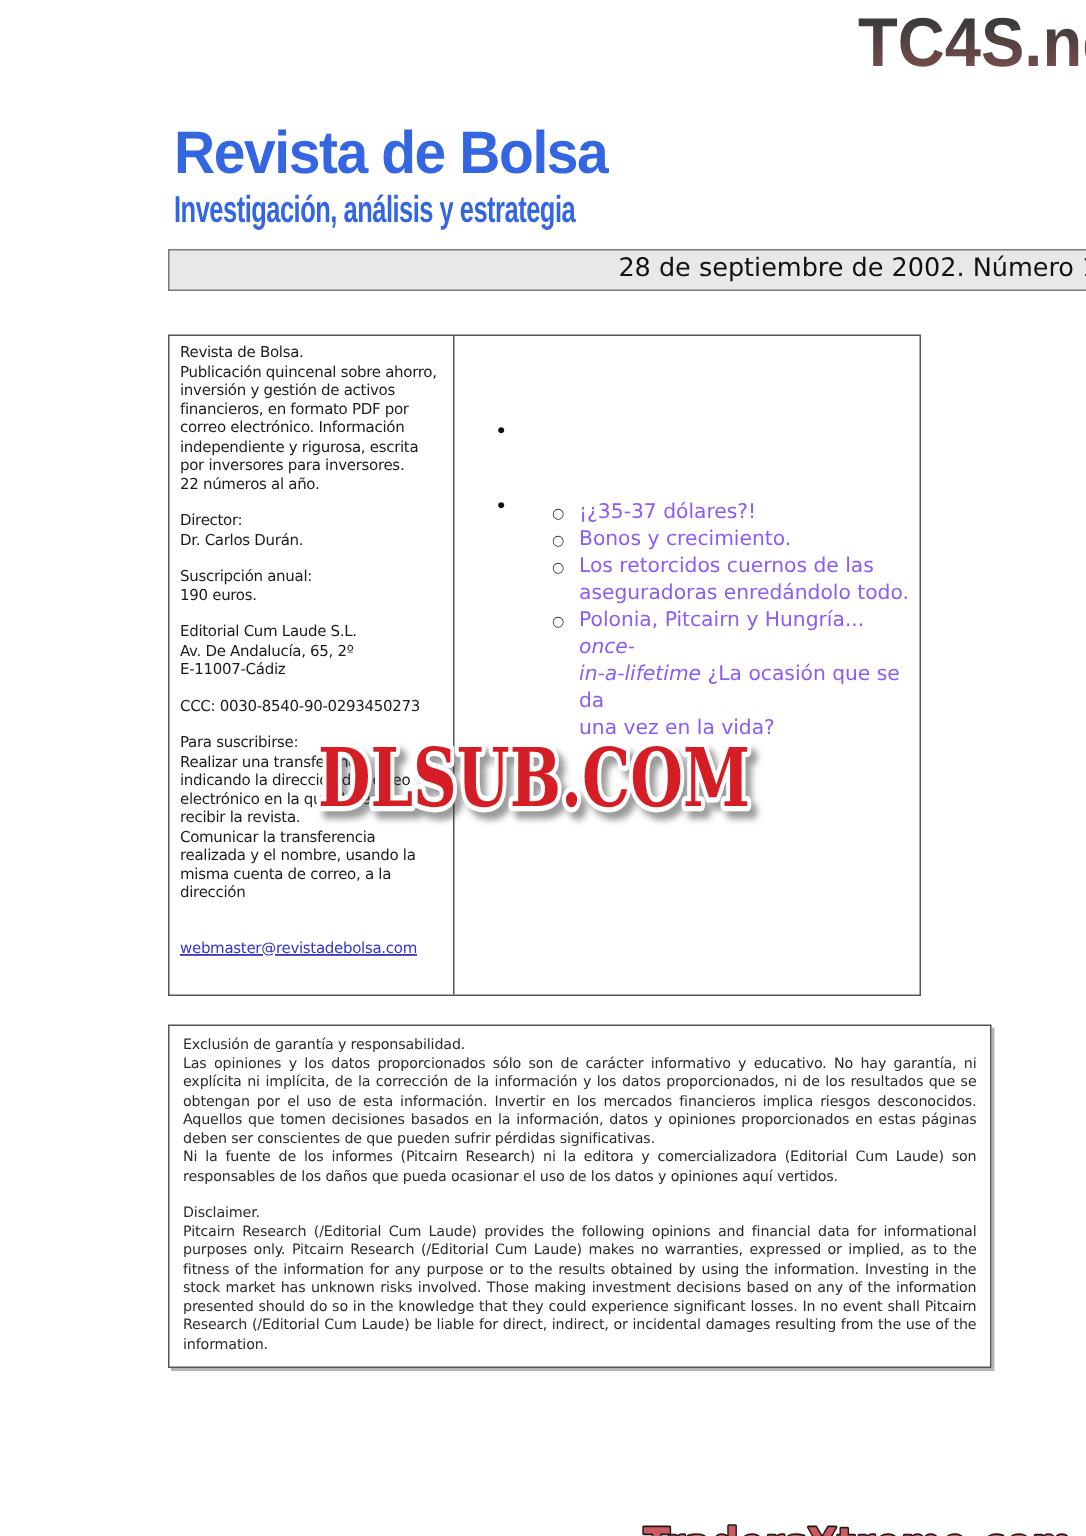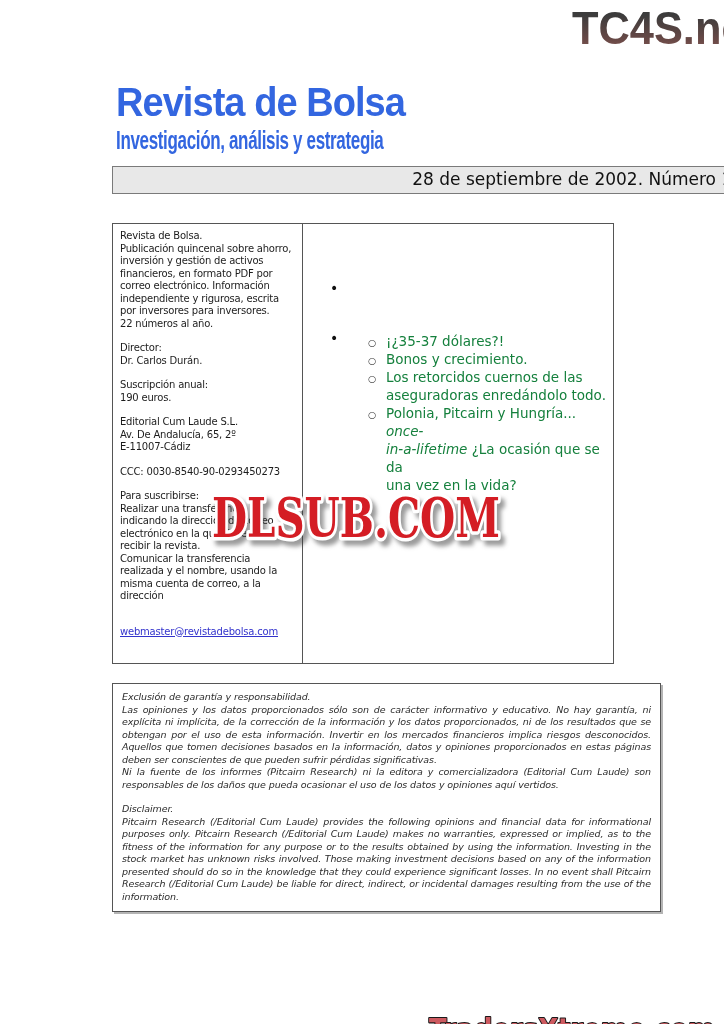--- a/index.html
+++ b/index.html
@@ -38,26 +38,26 @@
 
   #toc-col{flex:1;box-sizing:border-box;padding:54px 6px 0 27px;}
   .toc-item{display:flex;margin-bottom:29px;}
   .disc-marker{width:20px;font-size:14px;line-height:21px;color:#111;flex:none;}
   .toc-text{font-size:14px;line-height:21px;white-space:pre-line;color:#111;}
   .b{font-weight:bold;}
   .i{font-style:italic;}
   .sub-list{margin:4px 0 0 18px;}
   .sub-item{display:flex;}
   .circ-marker{width:18px;flex:none;font-size:9.5px;line-height:18px;position:relative;top:2px;color:#333;}
-  .sub-text{font-size:13.5px;line-height:18px;white-space:pre-line;color:#15803d;}
+  .sub-text{font-size:13.5px;line-height:18px;white-space:pre-line;color:#8b5cf6;}
 
   
   #disclaimer-box{position:absolute;left:112px;top:683px;width:549px;min-height:212px;box-sizing:border-box;
     border:1px solid #555;box-shadow:2px 2px 0 #b4b4b4;padding:7px 9px 8px 9px;background:#fff;}
-  .disc-par{font-style:italic;font-size:9.5px;line-height:12.5px;letter-spacing:-.1px;color:#2b2b2b;}
+  .disc-par{font-size:9.5px;line-height:12.5px;letter-spacing:-.1px;color:#2b2b2b;}
   .disc-par.just{text-align:justify;}
   .disc-par.spacer{height:12px;}
 </style>
 </head>
 <body>
 
 <div id="page">
 
   <div id="wm-top" class="wm">
     <svg width="200" height="50" viewBox="0 0 200 50">

